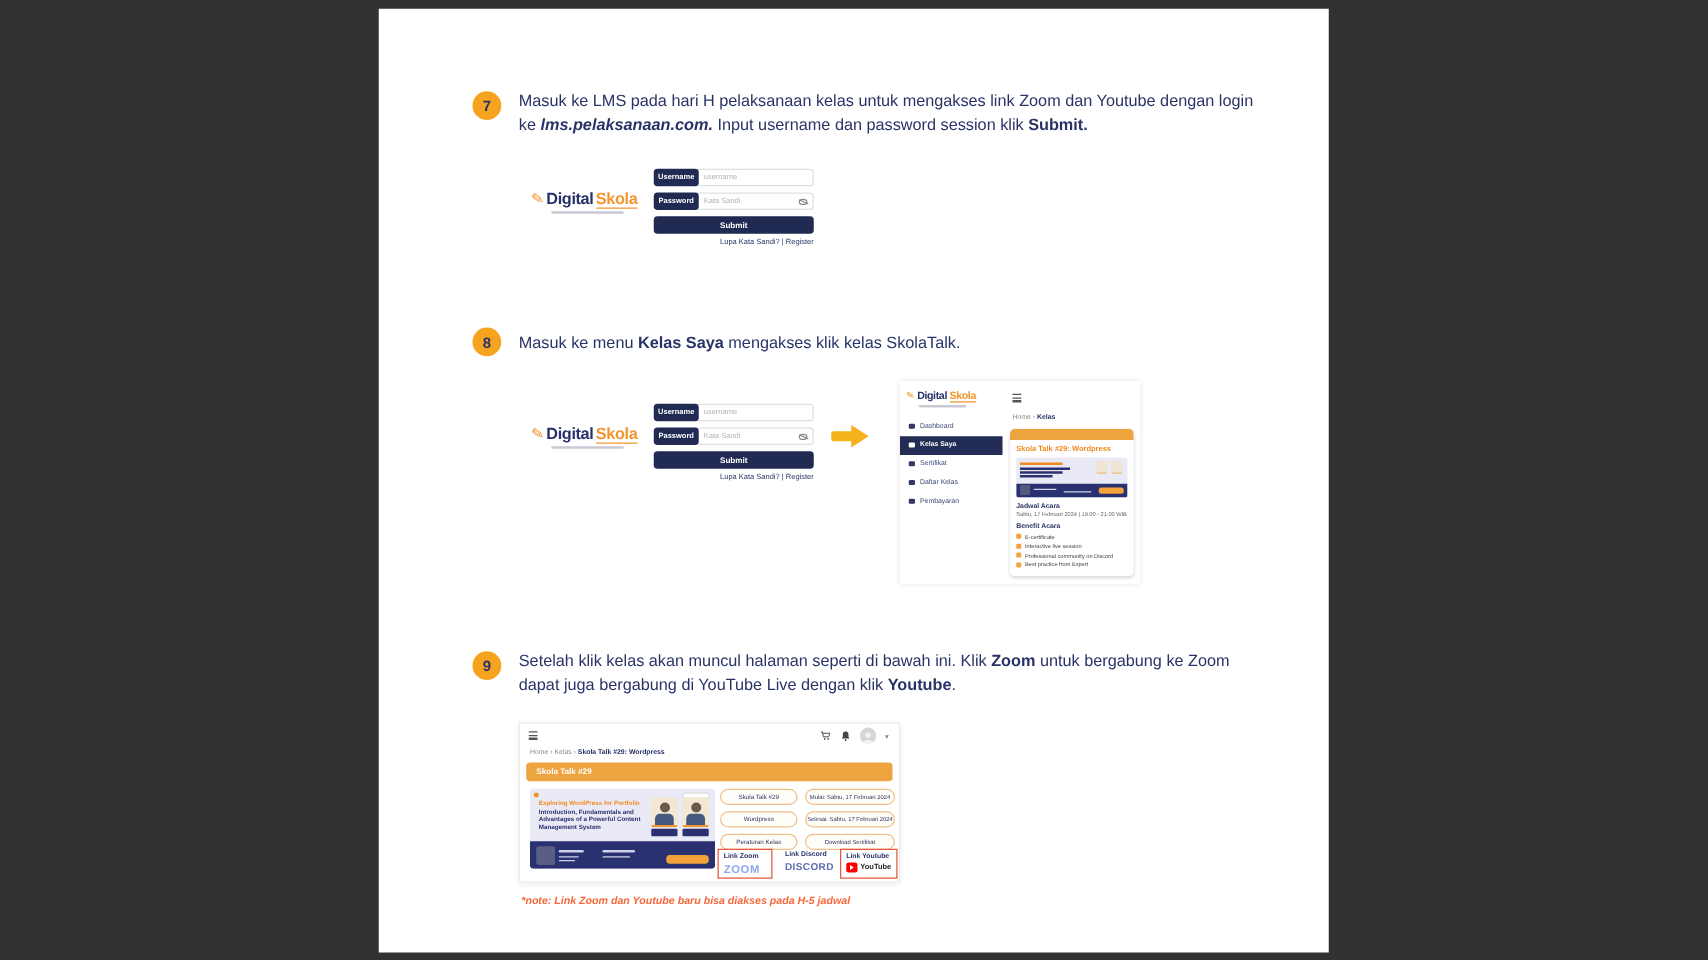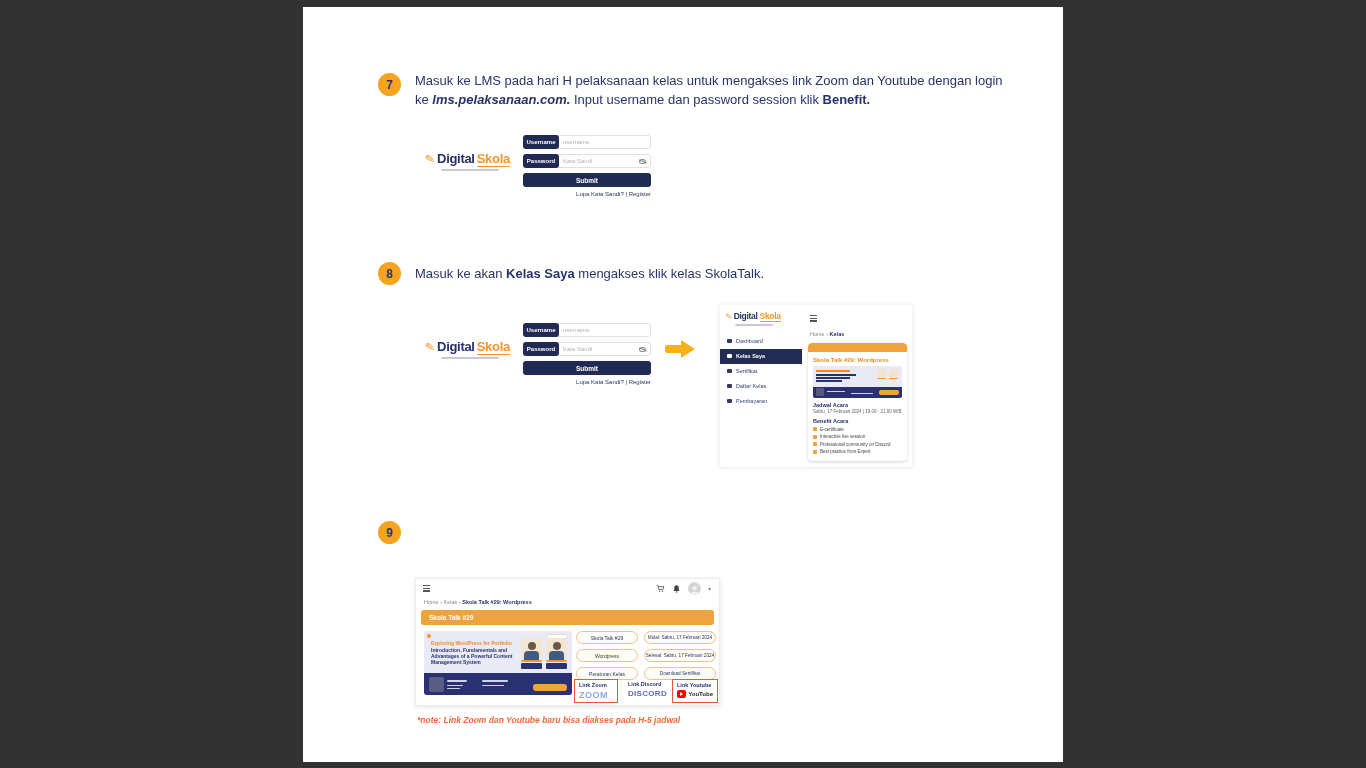--- a/index.html
+++ b/index.html
@@ -123,21 +123,21 @@
   .note { position:absolute; color:#F4683C; font-size:8.5px; font-weight:bold; font-style:italic; }
 </style>
 </head>
 <body>
 
 <div class="paper">
 
   <div class="badge" style="left:75px; top:66px;">
     <span>7</span>
   </div>
-  <div class="step-text" style="left:112px; top:64px; width:588px;"><span>Masuk ke LMS pada hari H pelaksanaan kelas untuk mengakses link Zoom dan Youtube dengan login ke </span><span class="bi">lms.pelaksanaan.com.</span><span> Input username dan password session klik </span><b>Benefit.</b></div>
+  <div class="step-text" style="left:112px; top:64px; width:588px;"><span>Masuk ke LMS pada hari H pelaksanaan kelas untuk mengakses link Zoom dan Youtube dengan login ke </span><span class="bi">lms.pelaksanaan.com.</span><span> Input username dan password session klik </span><b>Submit.</b></div>
 
   <div class="login-shot" style="left:122px; top:128px;">
     <div class="brand">
       <div class="brand-row">
         <span class="brand-pencil">✎</span>
         <span class="brand-digital">Digital</span>
         <span class="brand-skola">Skola</span>
       </div>
       <div class="brand-tagline"></div>
     </div>
@@ -156,21 +156,21 @@
           </div>
       </div>
       <div class="lsubmit">Submit</div>
       <div class="llinks">Lupa Kata Sandi? | Register</div>
     </div>
   </div>
 
   <div class="badge" style="left:75px; top:255px;">
     <span>8</span>
   </div>
-  <div class="step-text" style="left:112px; top:257px; width:588px;"><span>Masuk ke akan </span><b>Kelas Saya</b><span> mengakses klik kelas SkolaTalk.</span></div>
+  <div class="step-text" style="left:112px; top:257px; width:588px;"><span>Masuk ke menu </span><b>Kelas Saya</b><span> mengakses klik kelas SkolaTalk.</span></div>
 
   <div class="login-shot" style="left:122px; top:316px;">
     <div class="brand">
       <div class="brand-row">
         <span class="brand-pencil">✎</span>
         <span class="brand-digital">Digital</span>
         <span class="brand-skola">Skola</span>
       </div>
       <div class="brand-tagline"></div>
     </div>
@@ -274,20 +274,21 @@
       <div class="benefit">
           <span class="bico"></span>
           <span>Best practice from Expert</span>
         </div>
     </div>
   </div>
 
   <div class="badge" style="left:75px; top:514px;">
     <span>9</span>
   </div>
+  <div class="step-text" style="left:112px; top:512px; width:575px;"><span>Setelah klik kelas akan muncul halaman seperti di bawah ini. Klik </span><b>Zoom</b><span> untuk bergabung ke Zoom dapat juga bergabung di YouTube Live dengan klik </span><b>Youtube</b><span>.</span></div>
 
   <div class="cls" style="left:112px; top:571px;">
     <div class="cls-top">
       <div class="burger" style="position:absolute; left:7px; top:6px;">
           <span></span>
           <span></span>
           <span></span>
         </div>
       <div class="cls-icons">
         <svg width="9" height="9" viewBox="0 0 24 24">

